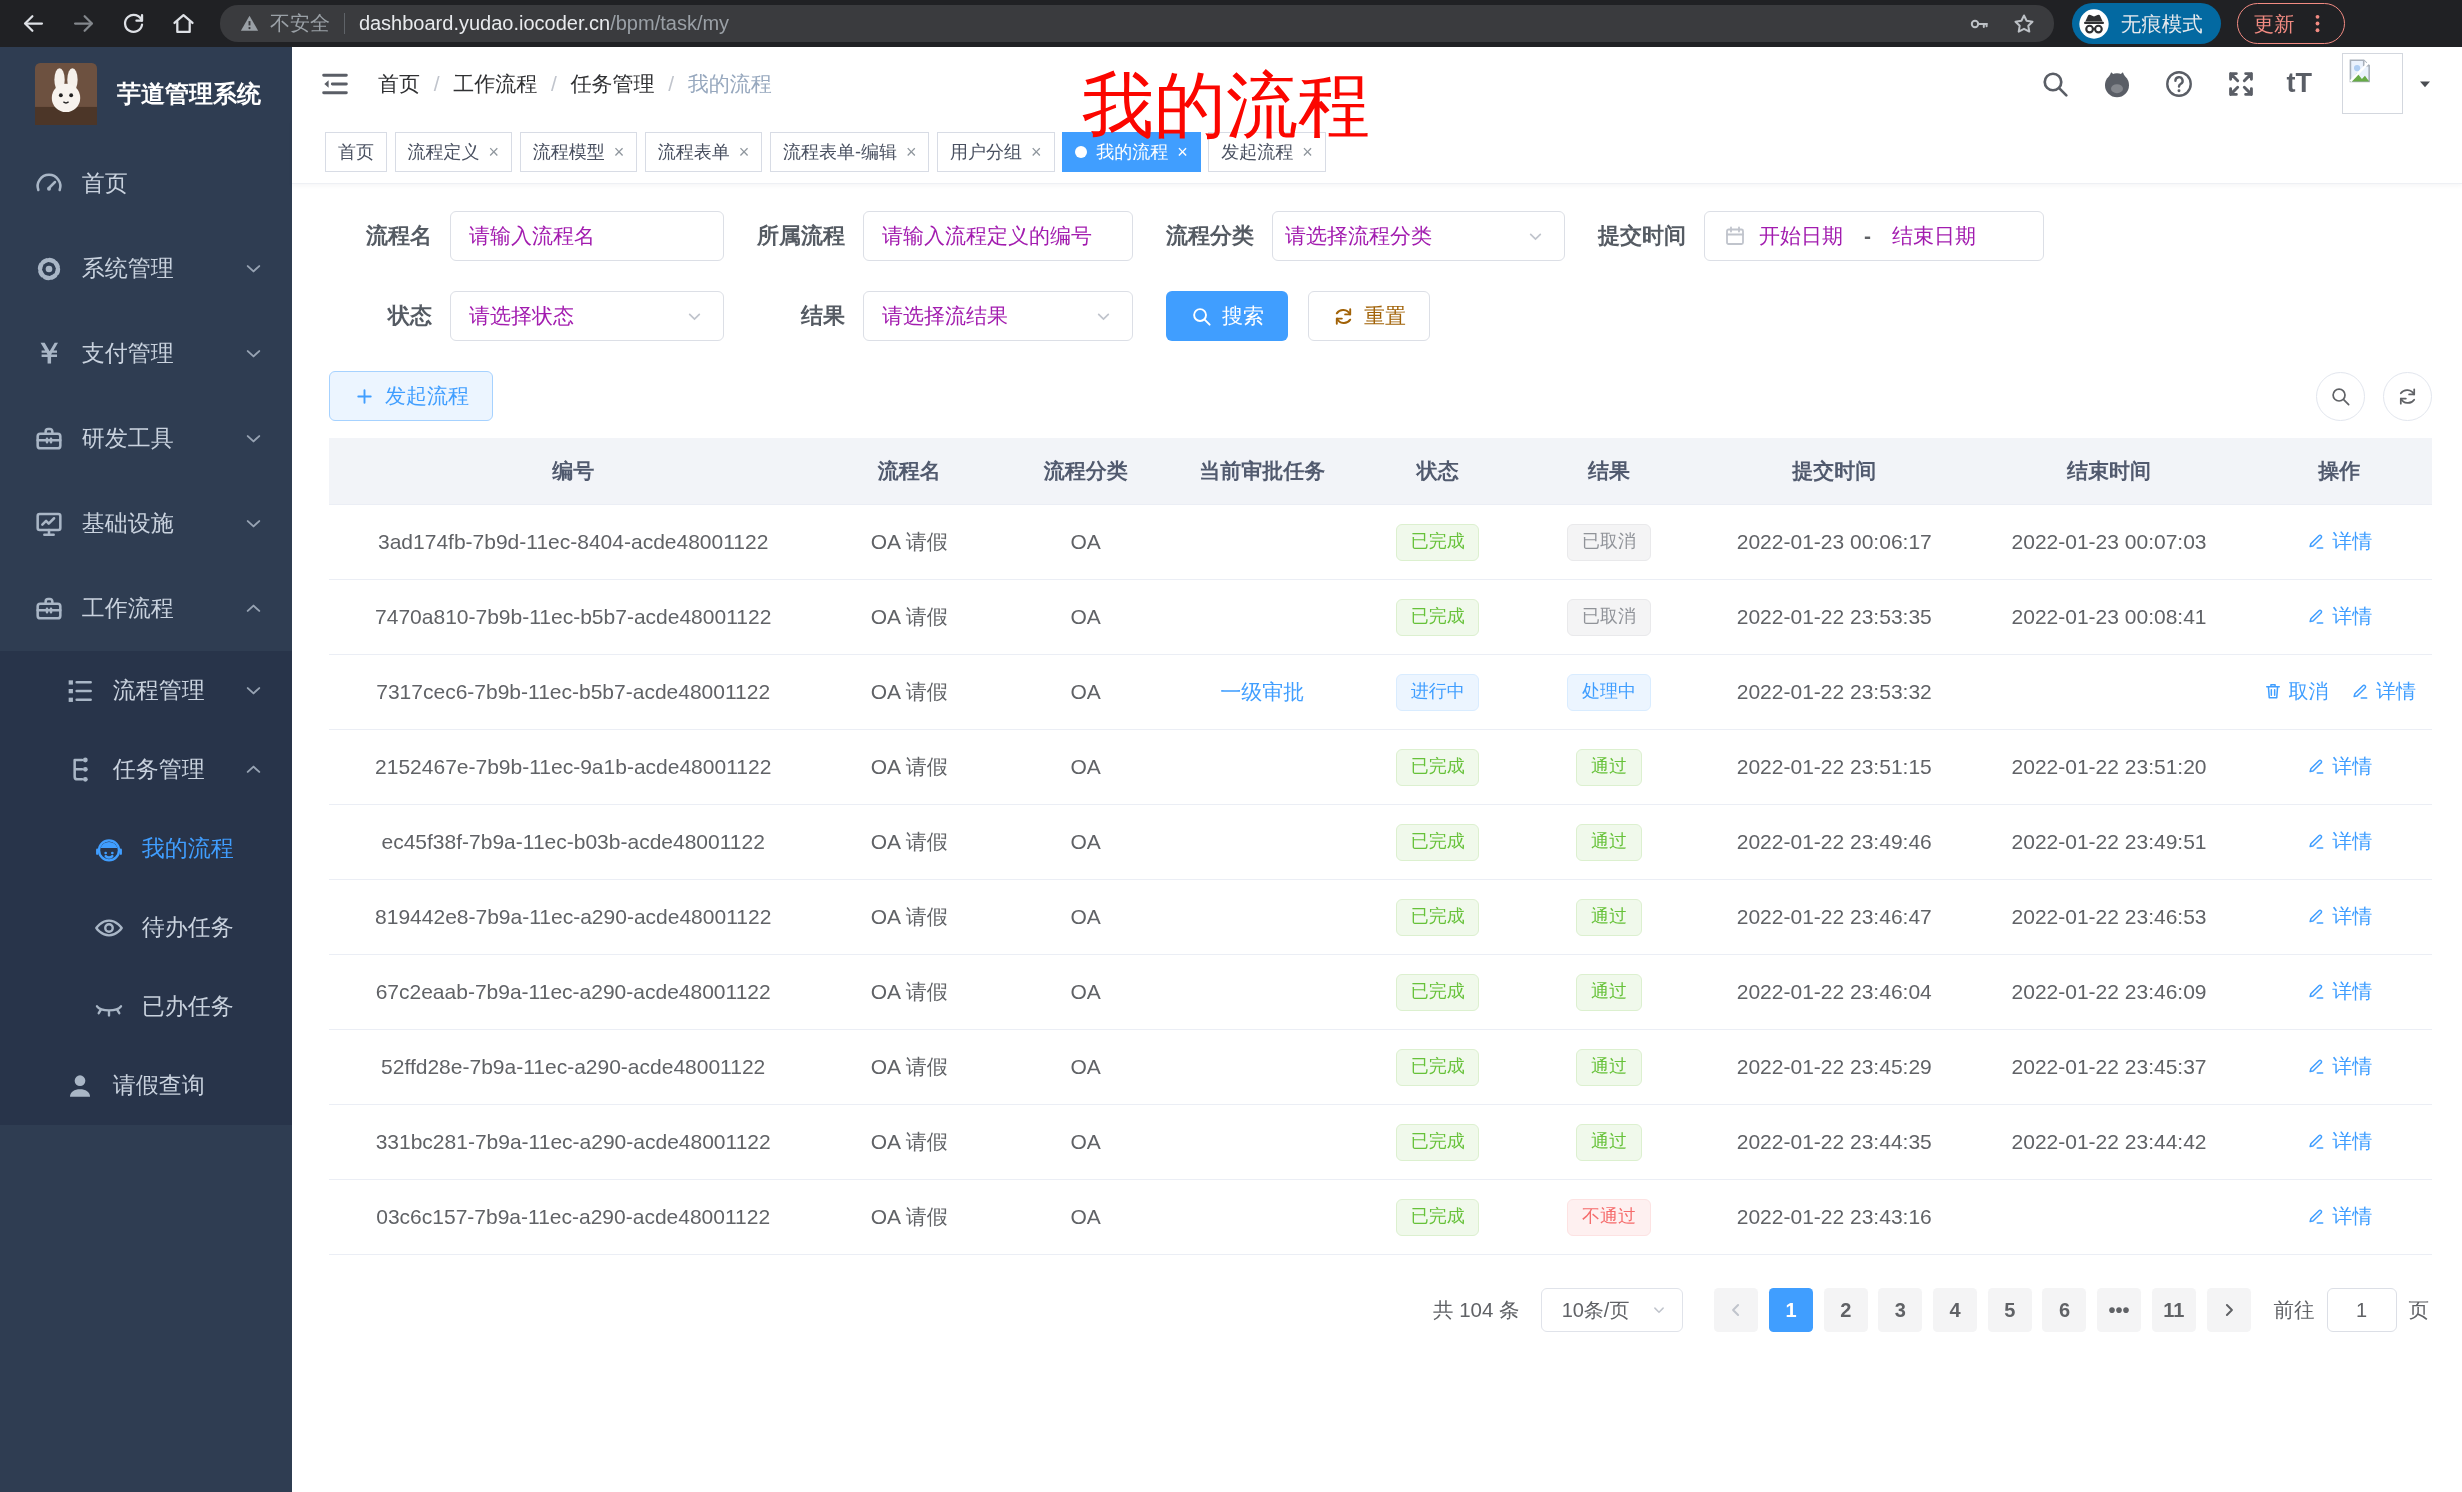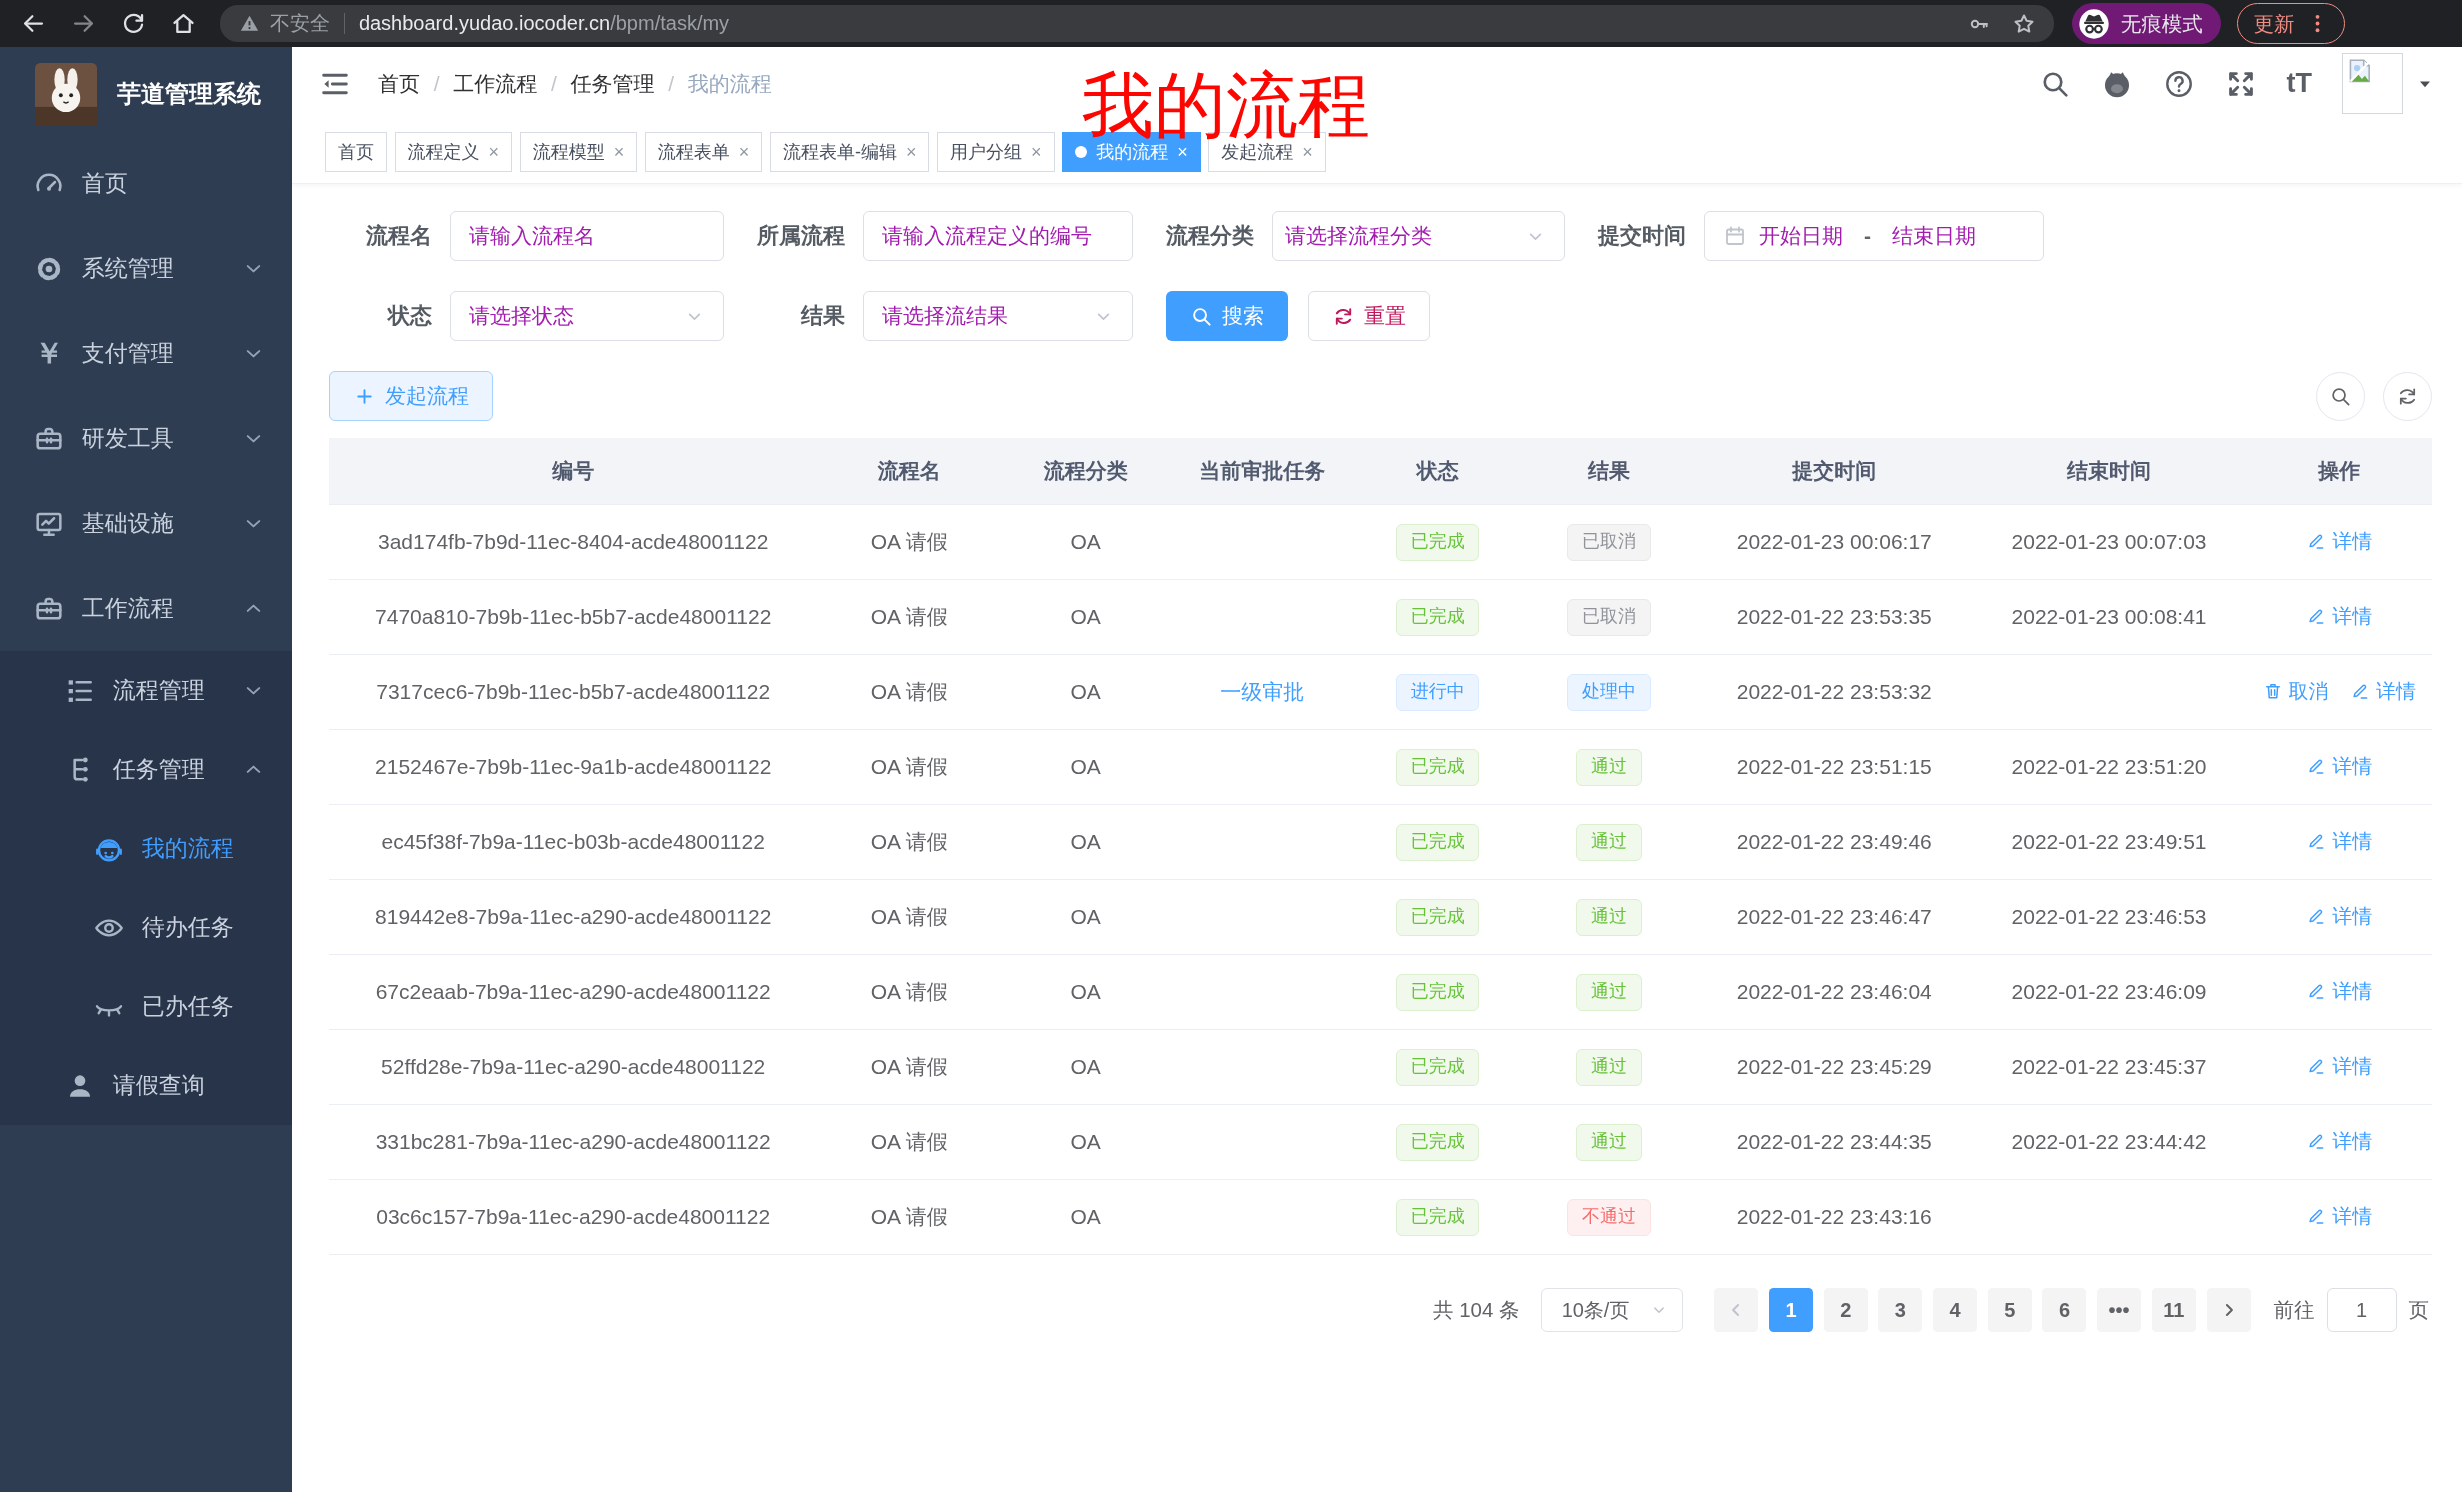--- a/index.html
+++ b/index.html
@@ -13,21 +13,21 @@
   .url-pill { height:37px; background:#3a3b3e; border-radius:18px; display:flex; align-items:center; padding:0 18px; flex:1; max-width:1834px; margin-right:18px; }
   .warn-ic { width:23px; height:23px; color:#9aa0a6; margin-right:9px; }
   .warn-ic svg { width:100%; height:100%; }
   .insecure { color:#9aa0a6; font-size:20px; margin-right:13.7px; }
   .url-div { width:1.5px; height:21px; background:#5f6368; margin-right:13.7px; }
   .url-host { color:#e8eaed; font-size:20px; }
   .url-path { color:#9aa0a6; font-size:20px; }
   .pill-space { flex:1; }
   .pill-ic { width:24px; height:24px; color:#bdc1c6; margin-left:21px; }
   .pill-ic svg { width:100%; height:100%; }
-  .incog { display:flex; align-items:center; background:#701a75; border-radius:21px; height:41px; padding:0 18px 0 6px; margin-right:16.7px; flex:none; }
+  .incog { display:flex; align-items:center; background:#0369a1; border-radius:21px; height:41px; padding:0 18px 0 6px; margin-right:16.7px; flex:none; }
   .incog-ic { width:32px; height:32px; margin-right:10.7px; }
   .incog-label { color:#e8eaed; font-size:20.5px; }
   .update-pill { display:flex; align-items:center; border:1.5px solid #f28b82; border-radius:22px; height:41px; padding:0 15px; color:#f28b82; flex:none; }
   .update-label { font-size:20.5px; margin-right:12px; }
   .dots-ic { width:23px; height:23px; color:#f28b82; }
   .dots-ic svg { width:100%; height:100%; }
 
   
   .app { display:flex; height:1446px; }
   .sidebar { width:292px; background:#2f3d52; flex:none; overflow:hidden; }
@@ -90,21 +90,21 @@
   .sel-caret { margin-left:auto; width:21px; height:21px; color:#c0c4cc; flex:none; }
   .sel-caret svg { width:100%; height:100%; }
   .cal-ic { width:24px; height:24px; color:#c0c4cc; margin-right:12px; flex:none; }
   .cal-ic svg { width:100%; height:100%; }
   .date-box { justify-content:flex-start; }
   .date-sep { color:#606266; font-size:21px; margin:0 21px; font-weight:bold; }
   .btn { height:50px; border-radius:6px; display:flex; align-items:center; font-size:21px; padding:0 23px; cursor:pointer; border:1.5px solid transparent; }
   .btn-ic { width:23px; height:23px; margin-right:9px; }
   .btn-ic svg { width:100%; height:100%; }
   .btn-primary { background:#409eff; color:#fff; margin-right:20px; }
-  .btn-plain { background:#fff; color:#be185d; border-color:#dcdfe6; }
+  .btn-plain { background:#fff; color:#a16207; border-color:#dcdfe6; }
   .btn-light { background:#ecf5ff; color:#409eff; border-color:#a6d2ff; }
 
   .toolbar-row { display:flex; align-items:center; margin-top:7.6px; margin-bottom:16.7px; }
   .round-btns { margin-left:auto; display:flex; align-items:center; }
   .rbtn { width:49px; height:49px; border-radius:50%; border:1.5px solid #e2e6ee; color:#606266; display:flex; align-items:center; justify-content:center; margin-left:18px; background:#fff; cursor:pointer; }
   .rbtn svg { width:23px; height:23px; }
 
   table { width:100%; border-collapse:collapse; table-layout:fixed; }
   thead th { background:#f2f4f8; color:#515a6e; font-size:21px; font-weight:700; height:67px; text-align:center; }
   tbody td { height:75px; border-bottom:1.5px solid #ebeef5; text-align:center; font-size:21px; color:#606266; white-space:nowrap; overflow:hidden; }

